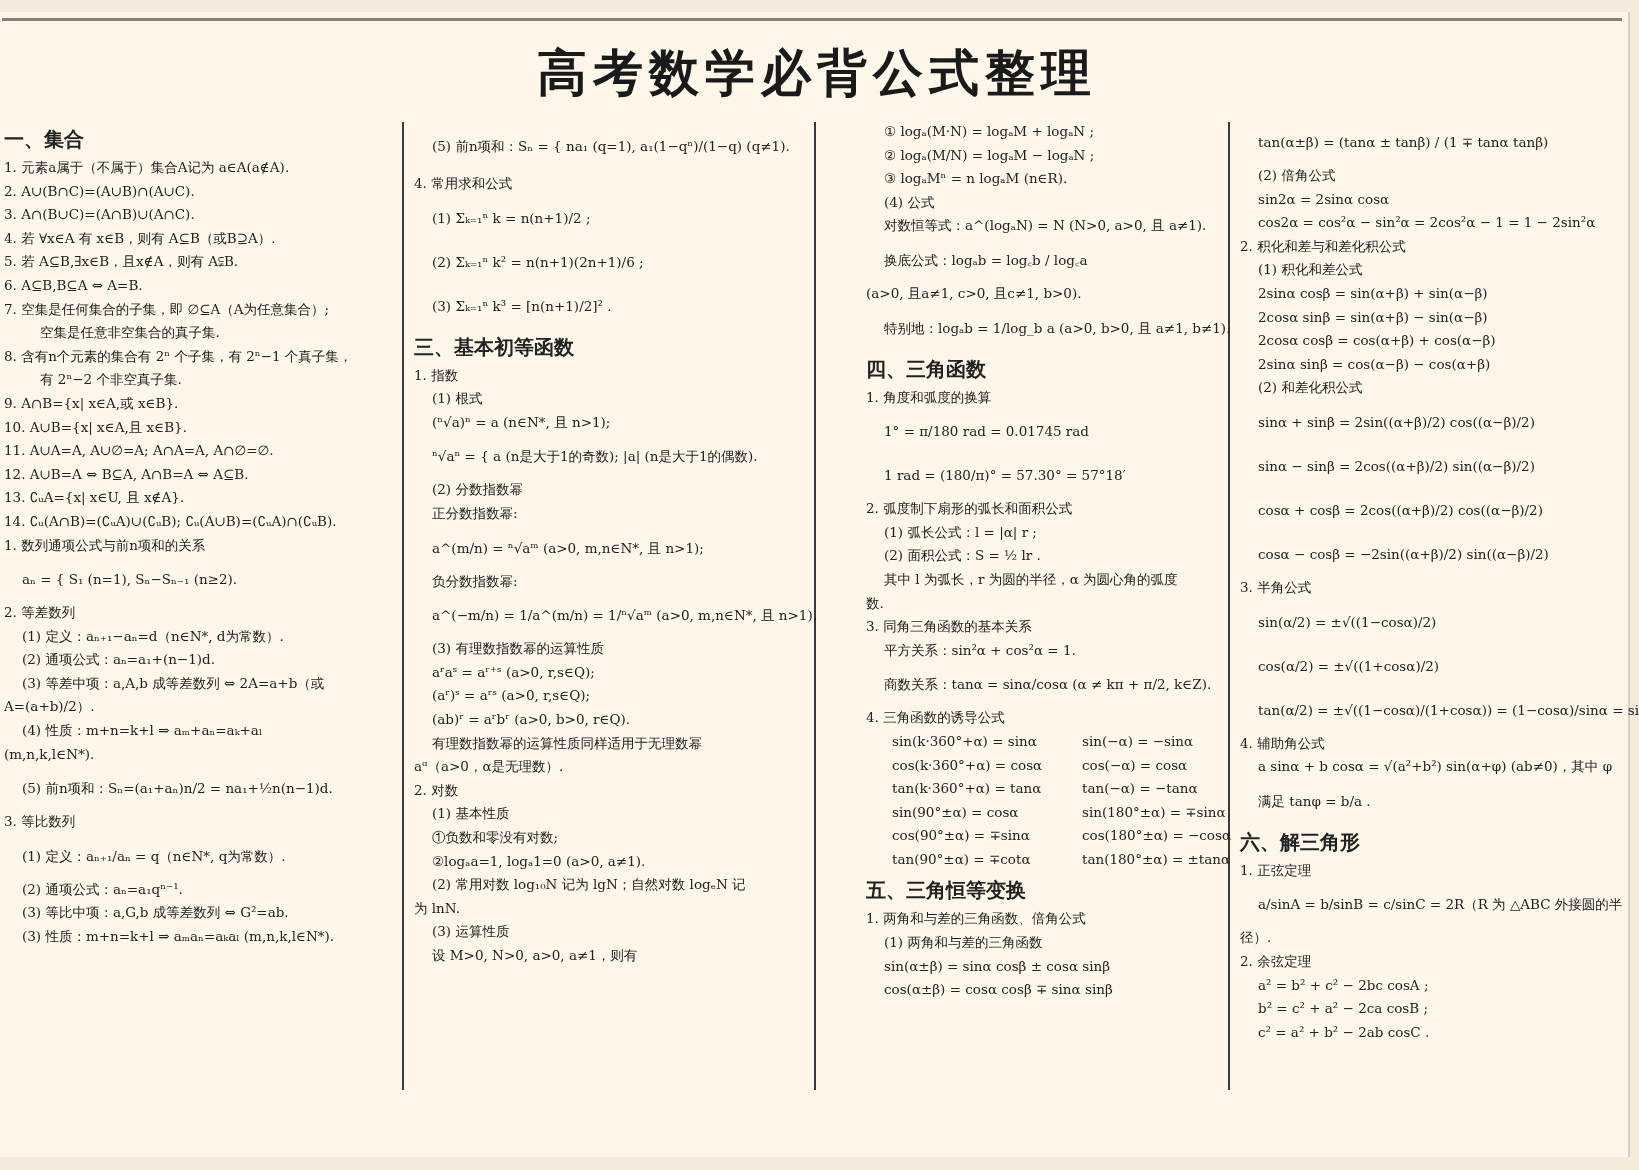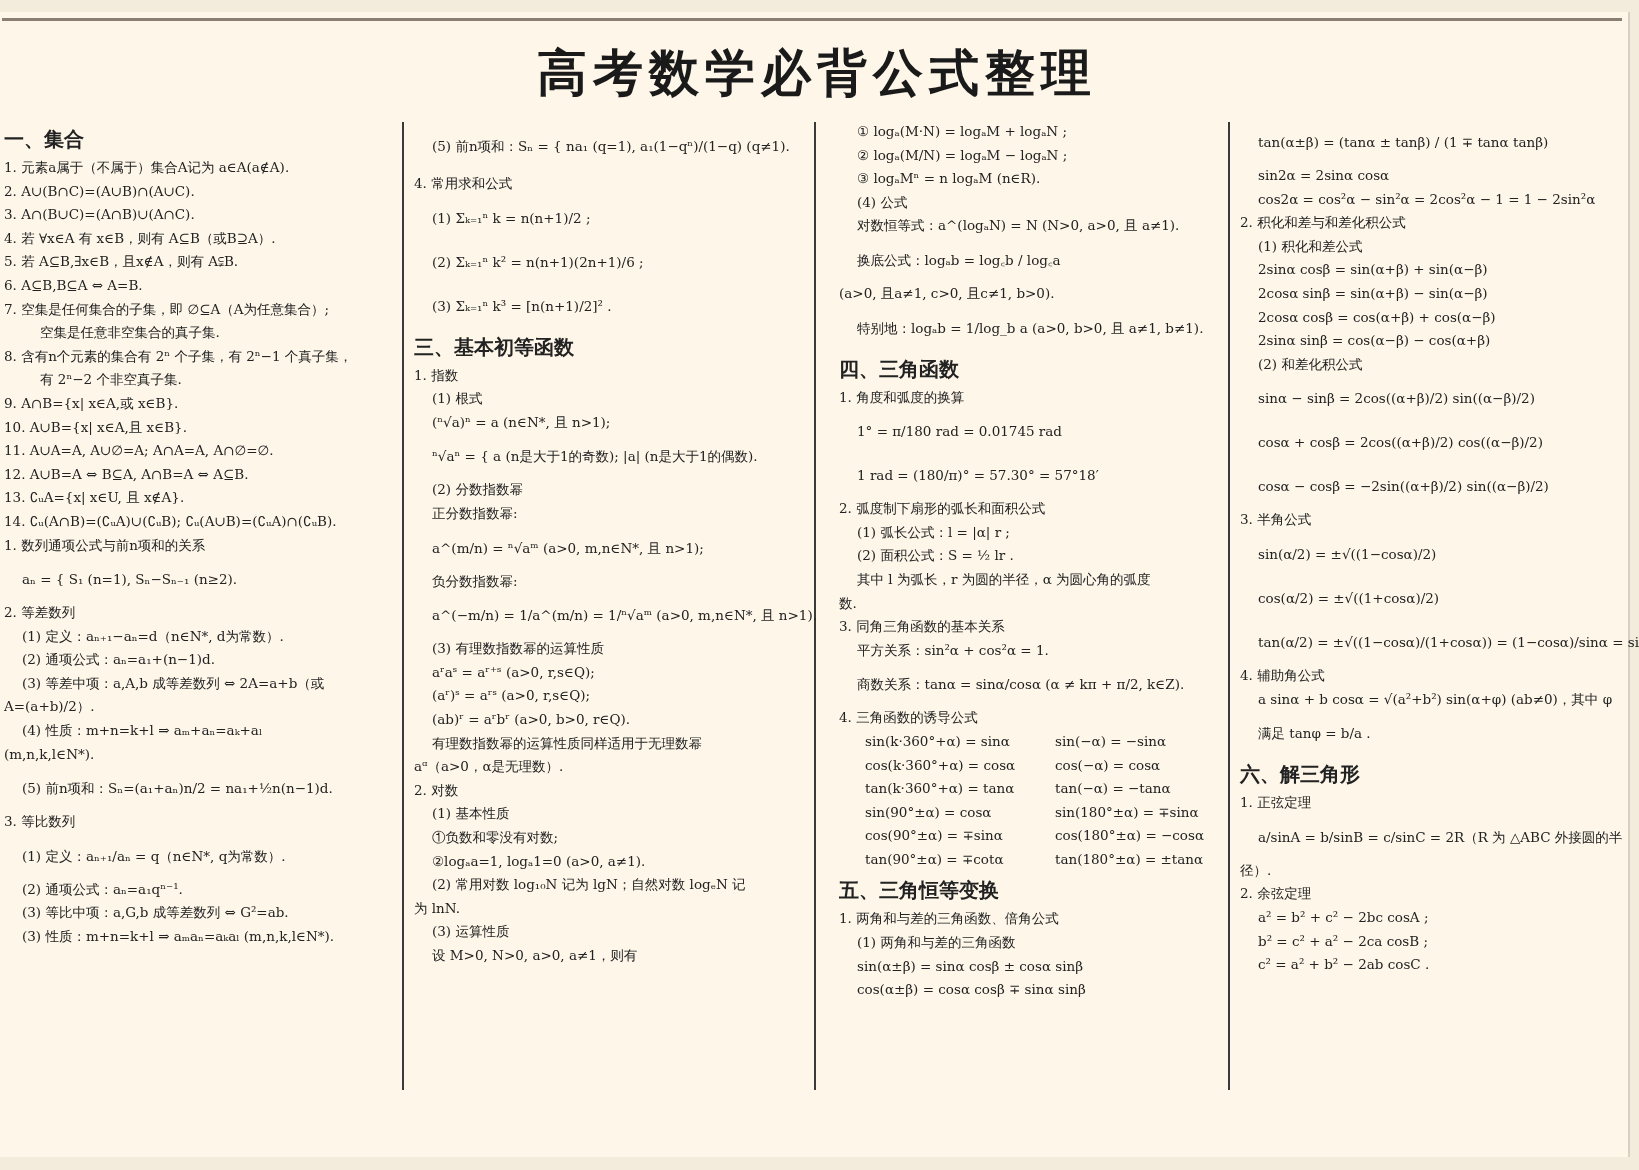--- a/index.html
+++ b/index.html
@@ -6,21 +6,21 @@
   body{width:1639px;height:1170px;background:#f3ecdc;position:relative;overflow:hidden;
        font-family:"DejaVu Serif","Liberation Serif",serif;color:#222;}
   .page{position:absolute;left:0;top:12px;width:1628px;height:1145px;background:#fdf6e9;}
   .top-rule{position:absolute;left:2px;top:6px;width:1620px;height:3px;background:#8a7f70;}
   .right-edge{position:absolute;left:1628px;top:12px;width:11px;height:1145px;background:#f3ecdc;border-left:2px solid #d8d0c0;}
   .title{position:absolute;left:0;width:1634px;top:40px;text-align:center;font-size:50px;font-weight:bold;
          letter-spacing:6px;color:#1a1a1a;font-family:"DejaVu Sans","Liberation Sans",sans-serif;}
   .col{position:absolute;top:120px;font-size:13.5px;line-height:23.6px;}
   .col1{left:4px;width:390px;}
   .col2{left:414px;width:380px;}
-  .col3{left:839px;width:390px;}
+  .col3{left:866px;width:390px;}
   .col4{left:1240px;width:390px;}
   .vline{position:absolute;top:122px;width:2px;height:968px;background:#3a3a3a;}
   .h1{font-size:20px;font-weight:bold;font-family:"DejaVu Sans","Liberation Sans",sans-serif;line-height:34px;margin-top:2px;}
   .ln{white-space:nowrap;}
   .i1{padding-left:18px;}
   .i2{padding-left:36px;}
   .i3{padding-left:26px;}
   .tall{line-height:44px;}
   .tall2{line-height:52px;}
   .two{display:flex;}
@@ -152,29 +152,31 @@
       <span>tan(180°±α) = ±tanα</span>
     </div>
     <div class="h1">五、三角恒等变换</div>
     <div class="ln">1. 两角和与差的三角函数、倍角公式</div>
     <div class="ln i1">(1) 两角和与差的三角函数</div>
     <div class="ln i1">sin(α±β) = sinα cosβ ± cosα sinβ</div>
     <div class="ln i1">cos(α±β) = cosα cosβ ∓ sinα sinβ</div>
   </div>
 <div class="col col4">
     <div class="ln i1 tall">tan(α±β) = (tanα ± tanβ) / (1 ∓ tanα tanβ)</div>
+    <div class="ln i1">(2) 倍角公式</div>
     <div class="ln i1">sin2α = 2sinα cosα</div>
     <div class="ln i1">cos2α = cos²α − sin²α = 2cos²α − 1 = 1 − 2sin²α</div>
     <div class="ln">2. 积化和差与和差化积公式</div>
     <div class="ln i1">(1) 积化和差公式</div>
     <div class="ln i1">2sinα cosβ = sin(α+β) + sin(α−β)</div>
     <div class="ln i1">2cosα sinβ = sin(α+β) − sin(α−β)</div>
     <div class="ln i1">2cosα cosβ = cos(α+β) + cos(α−β)</div>
     <div class="ln i1">2sinα sinβ = cos(α−β) − cos(α+β)</div>
     <div class="ln i1">(2) 和差化积公式</div>
+    <div class="ln i1 tall">sinα + sinβ = 2sin((α+β)/2) cos((α−β)/2)</div>
     <div class="ln i1 tall">sinα − sinβ = 2cos((α+β)/2) sin((α−β)/2)</div>
     <div class="ln i1 tall">cosα + cosβ = 2cos((α+β)/2) cos((α−β)/2)</div>
     <div class="ln i1 tall">cosα − cosβ = −2sin((α+β)/2) sin((α−β)/2)</div>
     <div class="ln">3. 半角公式</div>
     <div class="ln i1 tall">sin(α/2) = ±√((1−cosα)/2)</div>
     <div class="ln i1 tall">cos(α/2) = ±√((1+cosα)/2)</div>
     <div class="ln i1 tall">tan(α/2) = ±√((1−cosα)/(1+cosα)) = (1−cosα)/sinα = sinα/(1+cosα)</div>
     <div class="ln">4. 辅助角公式</div>
     <div class="ln i1">a sinα + b cosα = √(a²+b²) sin(α+φ) (ab≠0)，其中 φ</div>
     <div class="ln i1 tall">满足 tanφ = b/a .</div>

